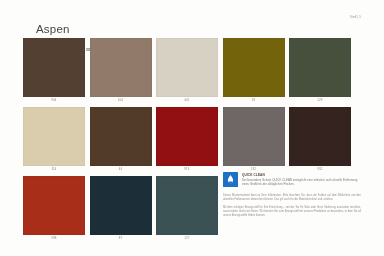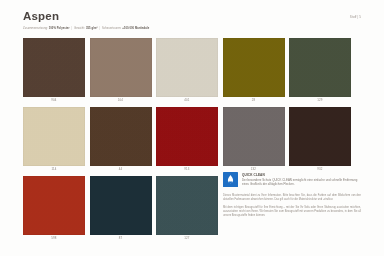--- a/index.html
+++ b/index.html
@@ -26,25 +26,25 @@
   
   .header {
     position: absolute;
     left: 23px;
     top: 10px;
     right: 23px;
     height: 24px;
   }
   .title {
     font-size: 11.5px;
-    font-weight: 700;
+    font-weight: 400;
     color: #4a4440;
     letter-spacing: 0.2px;
     line-height: 13px;
-    margin: 0;
+    margin: 13px;
   }
   .spec-line {
     margin-top: 3.5px;
     font-size: 2.7px;
     line-height: 4px;
     color: #8c8278;
     letter-spacing: 0.08px;
     white-space: nowrap;
   }
   .spec-line .k { color: #9a9189; }

